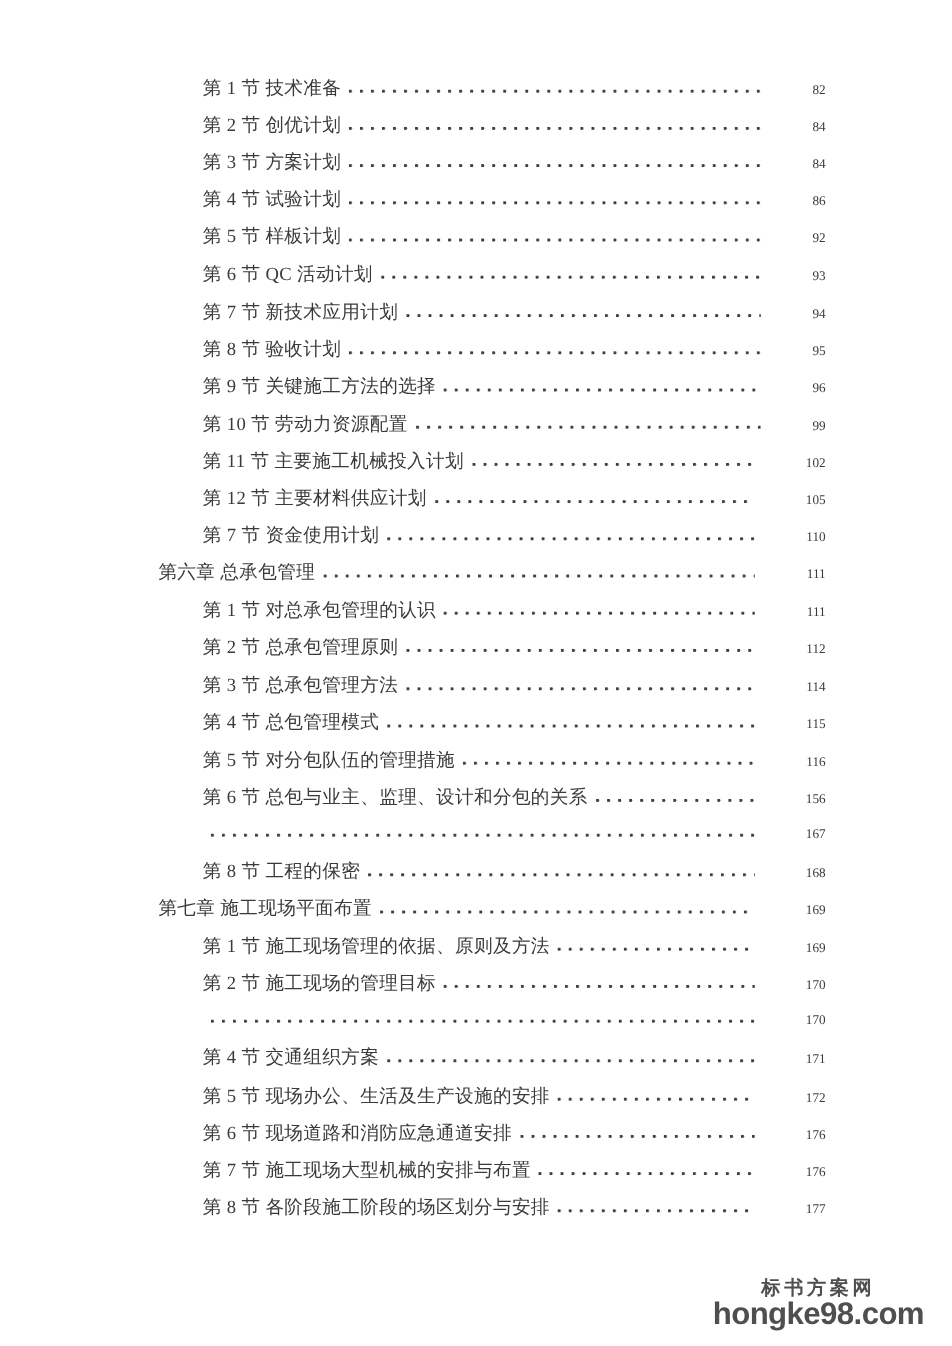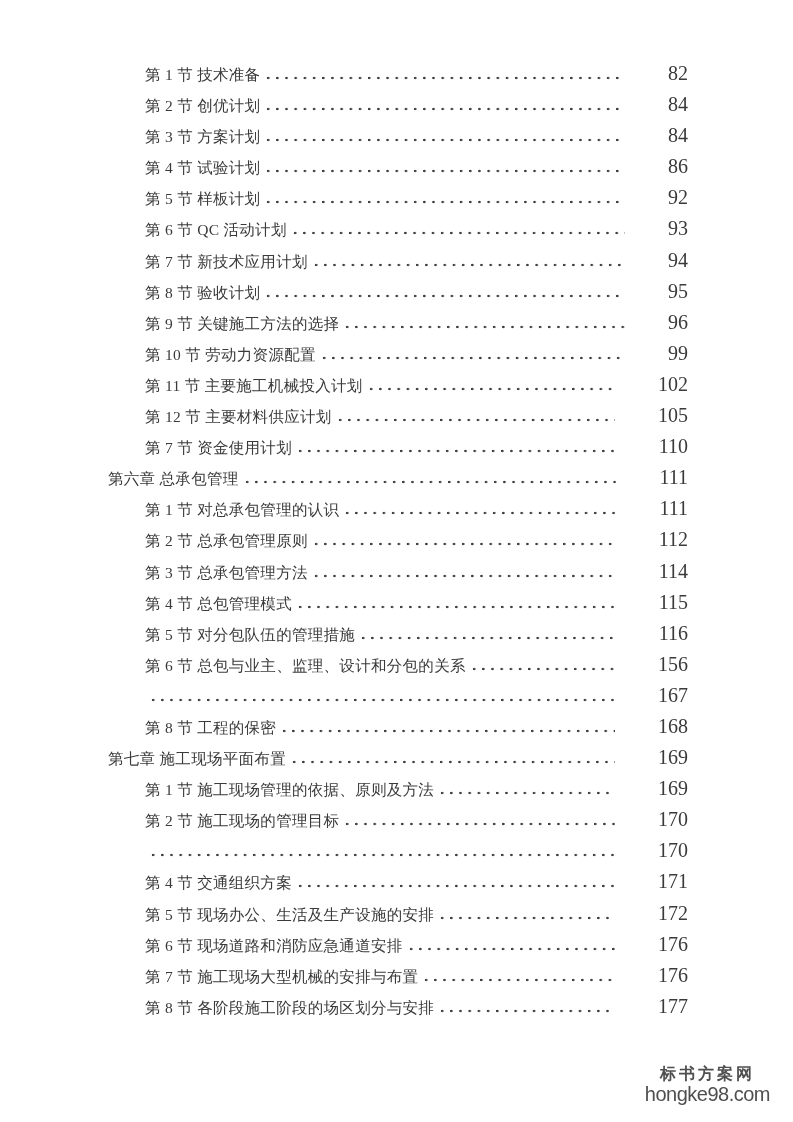--- a/index.html
+++ b/index.html
@@ -12,20 +12,21 @@
     width: 793px;
     height: 1122px;
     background: #ffffff;
     overflow: hidden;
     font-family: "Liberation Serif", "DejaVu Serif", serif;
     color: #3a3a3a;
   }
   .toc {
     padding-top: 58px;
     padding-right: 105px;
+    padding-left: 24px;
   }
   .row {
     display: flex;
     align-items: baseline;
     height: 31.1px;
     line-height: 31.1px;
     font-size: 15.5px;
     white-space: nowrap;
   }
   .row.level-1 { padding-left: 108px; }
@@ -39,40 +40,40 @@
     min-width: 18px;
     height: 4px;
     margin: 0 3px 0 6px;
     background-image: radial-gradient(circle at 2px 2px, #3f3f3f 1.15px, transparent 1.6px);
     background-size: 9.2px 4px;
     background-repeat: repeat-x;
     background-position: left bottom;
   }
   .page-num {
     flex: 0 0 auto;
-    font-size: 20px;
+    font-size: 11px;
     margin-left: 40px;
   }
   .logo {
     position: absolute;
     right: 23px;
     bottom: 16px;
     text-align: center;
     color: #4f4f4f;
     font-family: "Liberation Sans", "DejaVu Sans", sans-serif;
   }
   .logo-cn {
     font-size: 16px;
     font-weight: bold;
     letter-spacing: 3px;
     line-height: 18px;
   }
   .logo-domain {
-    font-size: 20px;
-    font-weight: normal;
+    font-size: 26px;
+    font-weight: bold;
     letter-spacing: -0.5px;
     line-height: 23px;
   }
 </style>
 </head>
 <body>
 
 <div class="page">
 
   <div class="toc" id="toc-list">

